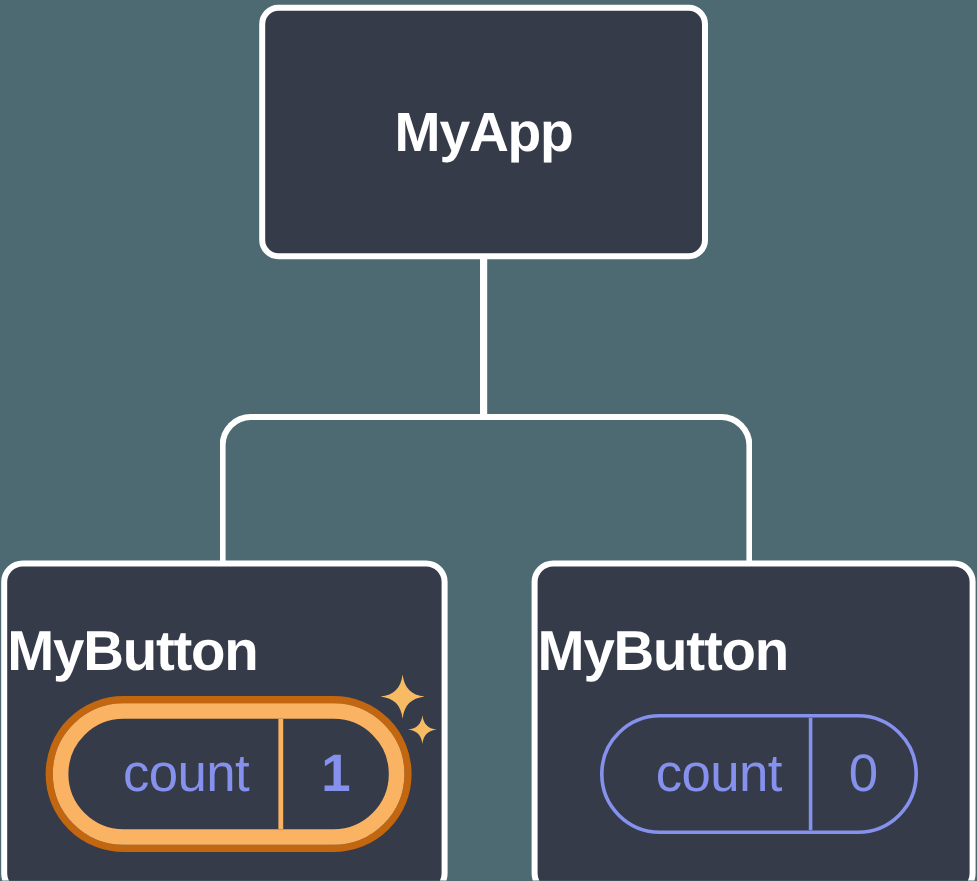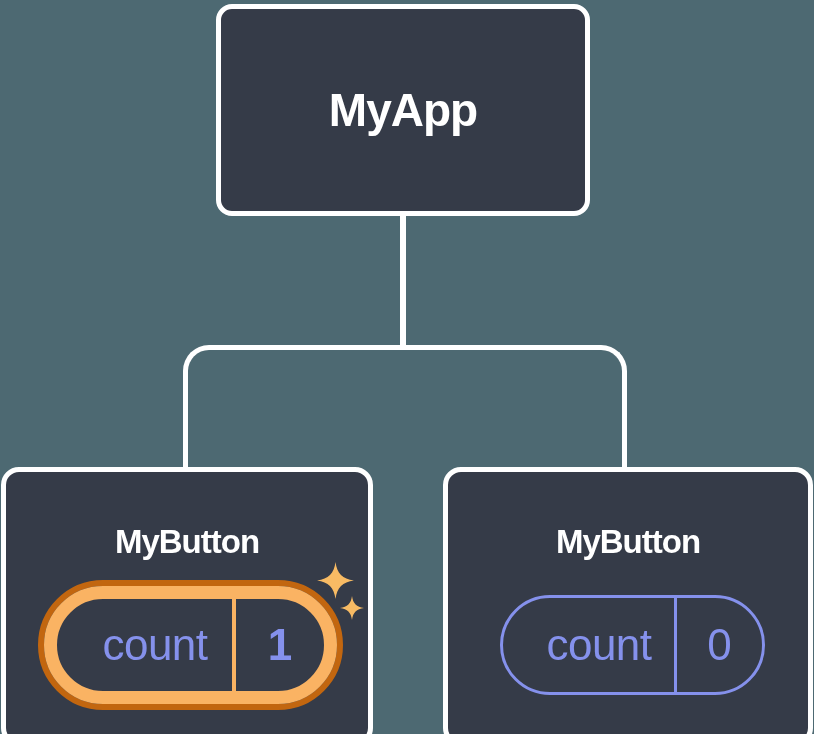--- a/index.html
+++ b/index.html
@@ -19,22 +19,22 @@
     display:flex;align-items:center;justify-content:center;
   }
   .node-child{top:467px;width:372px;height:279px;border-radius:18px;}
   .node-child-left{left:1px;}
   .node-child-right{left:443px;width:370px;}
   .node-label{
     color:var(--label-text,#ffffff);font-weight:700;letter-spacing:-1px;
   }
   .node-root .node-label{font-size:46px;}
   .child-label{
-    position:absolute;left:0;right:0;top:46px;text-align:center;
-    font-size:33px;line-height:48px;
+    position:absolute;left:0;right:0;top:46px;
+    font-size:47px;line-height:48px;
   }
   
   .stem{
     position:absolute;left:400px;top:212px;width:6px;height:138px;
     background:var(--node-border,#ffffff);
   }
   .bracket{
     position:absolute;left:183px;top:345px;width:444px;height:127px;
     box-sizing:border-box;
     border-top:5px solid var(--node-border,#ffffff);

